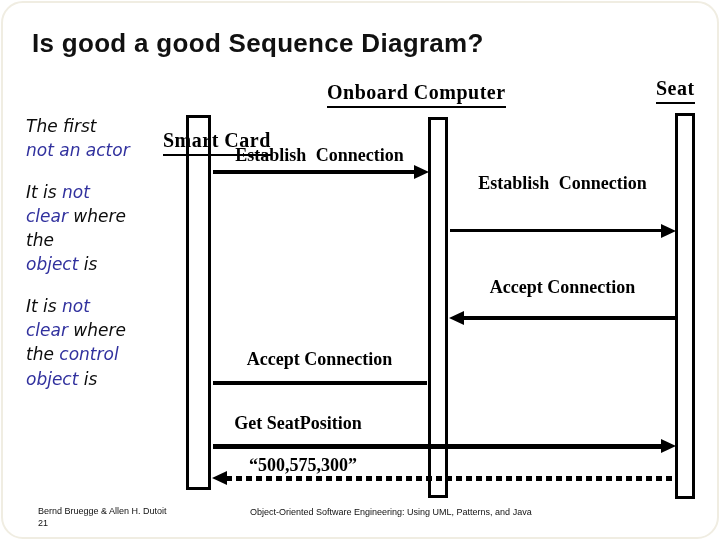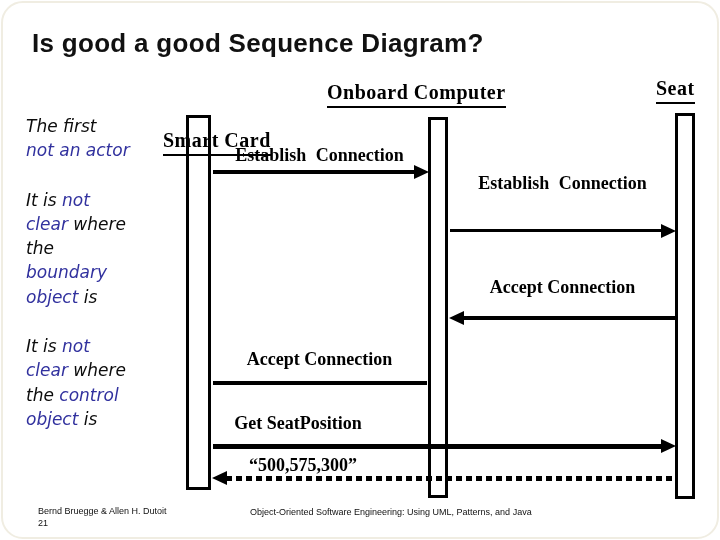--- a/index.html
+++ b/index.html
@@ -67,21 +67,21 @@
   #m4-arrow{left:213px;top:376px;width:214px;}
   #m5-arrow{left:213px;top:439px;width:462px;}
   #m5-arrow .line{height:5px;}
   #m6-arrow{left:213px;top:471px;width:464px;}
   
   #notes{
     position:absolute;left:26px;top:114px;width:175px;
     font-family:"DejaVu Sans",sans-serif;font-size:17px;color:#0c0c0c;z-index:3;font-style:italic;
   }
   .note-para{line-height:24.3px;}
-  .note-para + .note-para{margin-top:25px;}
+  .note-para + .note-para{margin-top:17px;}
   .note-line{white-space:nowrap;}
   #notes .em{color:var(--accent,#31319E);text-align:center;}
   
   .footer{
     position:absolute;font-family:"Liberation Sans",sans-serif;font-size:9px;
     color:#111;line-height:12px;z-index:3;
   }
   #footer-left{left:38px;top:505px;}
   #footer-center{left:250px;top:506px;}
 </style>
@@ -141,21 +141,20 @@
 
 <div id="notes">
     <div class="note-para">
       <div class="note-line"><span>The first</span></div>
       <div class="note-line"><span class="em">not an actor</span></div>
     </div>
     <div class="note-para">
       <div class="note-line"><span>It is </span><span class="em">not</span></div>
       <div class="note-line"><span class="em">clear</span><span> where</span></div>
       <div class="note-line"><span>the</span></div>
-      <div class="note-line"><span class="em">boundary</span></div>
       <div class="note-line"><span class="em">object</span><span> is</span></div>
     </div>
     <div class="note-para">
       <div class="note-line"><span>It is </span><span class="em">not</span></div>
       <div class="note-line"><span class="em">clear</span><span> where</span></div>
       <div class="note-line"><span>the </span><span class="em">control</span></div>
       <div class="note-line"><span class="em">object</span><span> is</span></div>
     </div>
   </div>
 

